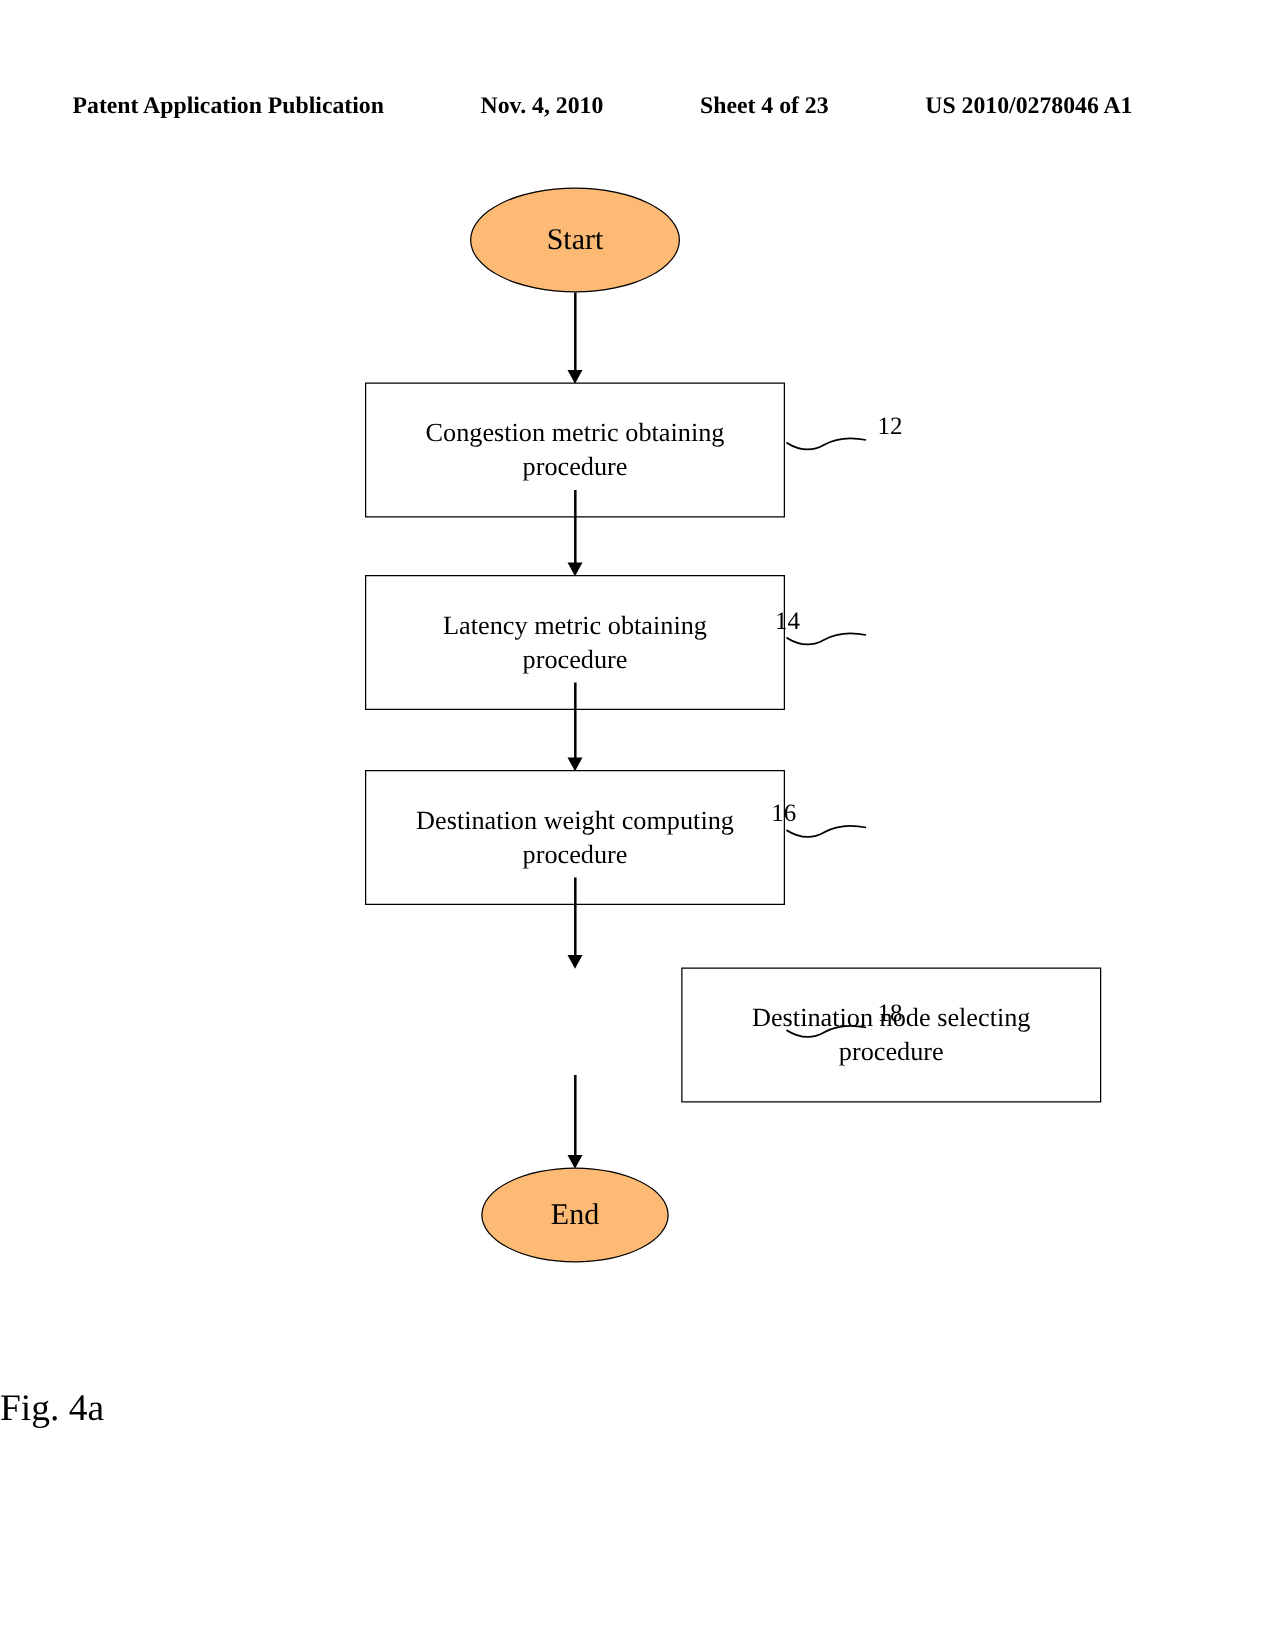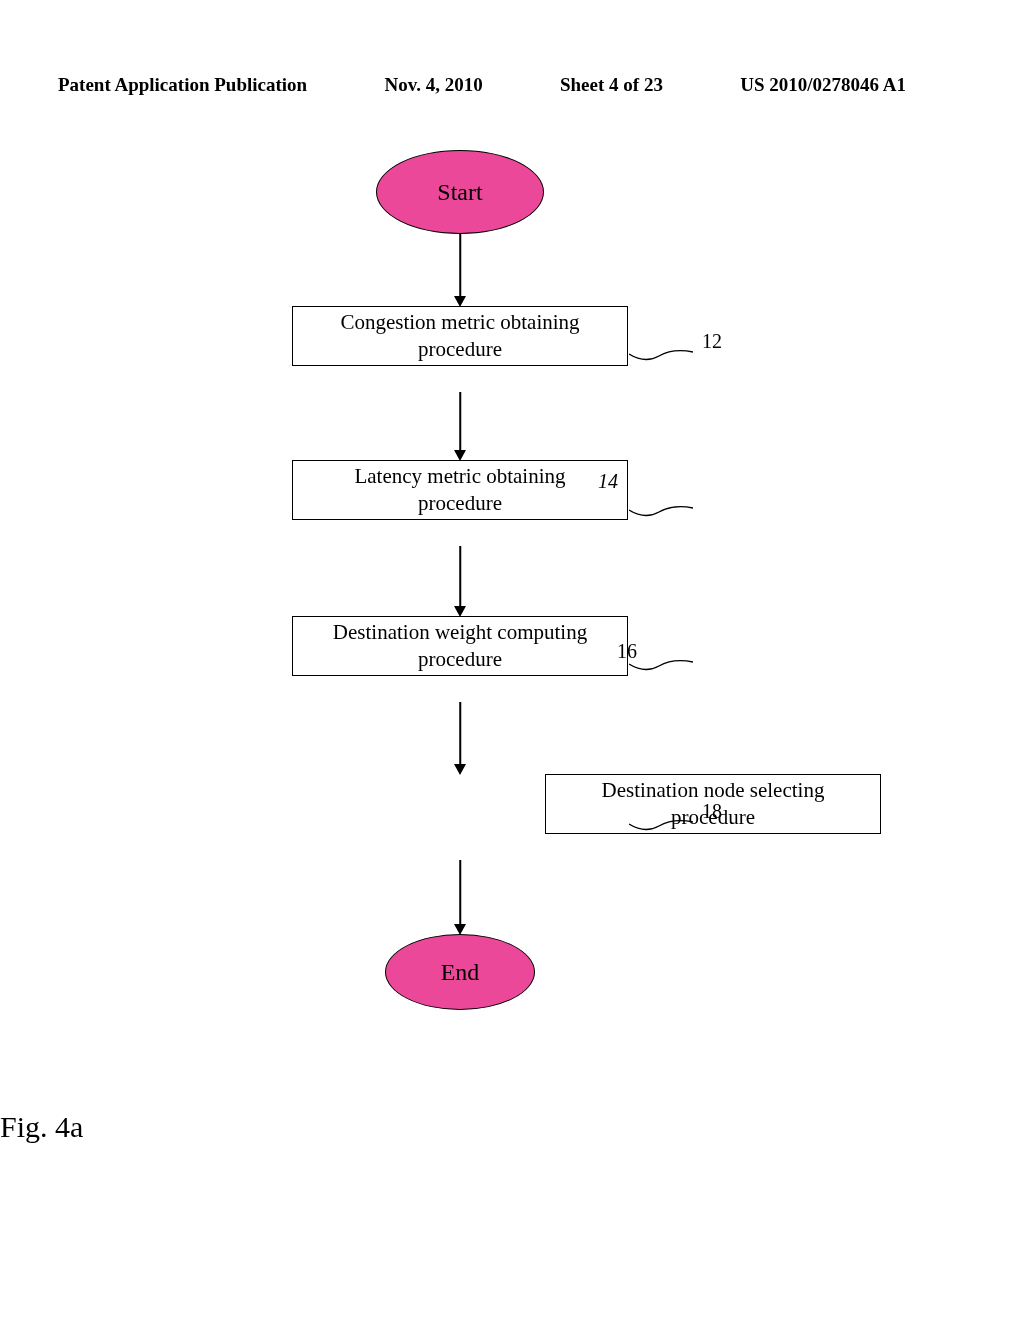--- a/index.html
+++ b/index.html
@@ -24,31 +24,31 @@
     top: 140px;
     width: 1024px;
   }
   .terminal {
     border: 1.5px solid #000;
     border-radius: 50%;
     display: flex;
     align-items: center;
     justify-content: center;
     font-size: 24px;
-    background: #ec4899;
+    background: #fdba74;
     position: absolute;
     left: 50%;
     transform: translateX(-50%);
   }
   .start { width: 168px; height: 84px; top: 10px; margin-left: -52px; }
   .end   { width: 150px; height: 76px; top: 794px; margin-left: -52px; }
   .proc {
     border: 1.5px solid #000;
     width: 336px;
-    height: 60px;
+    height: 108px;
     display: flex;
     align-items: center;
     justify-content: center;
     text-align: center;
     font-size: 21px;
     line-height: 1.3;
     position: absolute;
     left: 50%;
     margin-left: -220px;
     padding: 0 18px;
@@ -56,21 +56,21 @@
   .p12 { top: 166px; }
   .p14 { top: 320px; }
   .p16 { top: 476px; }
   .p18 { top: 634px; margin-left: 33px; }
   .ref-label {
     position: absolute;
     font-size: 20px;
     left: 50%;
   }
   .r12 { top: 190px; margin-left: 190px; }
-  .r14 { top: 330px; margin-left: 86px; font-style: italic; }
+  .r14 { top: 346px; margin-left: 108px; }
   .r16 { top: 500px; margin-left: 105px; }
   .r18 { top: 660px; margin-left: 190px; }
   .callout {
     position: absolute;
     left: 50%;
   }
   .c12 { top: 204px; margin-left: 117px; }
   .c14 { top: 360px; margin-left: 117px; }
   .c16 { top: 514px; margin-left: 117px; }
   .c18 { top: 674px; margin-left: 117px; }

